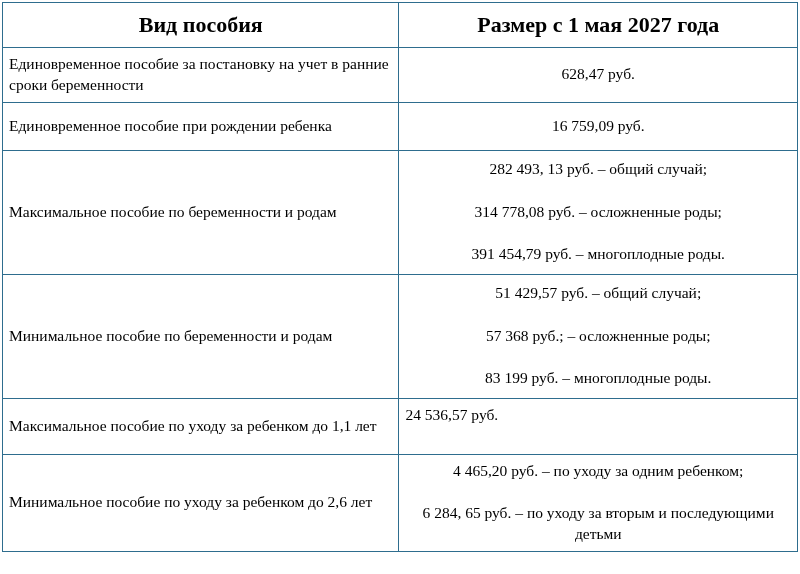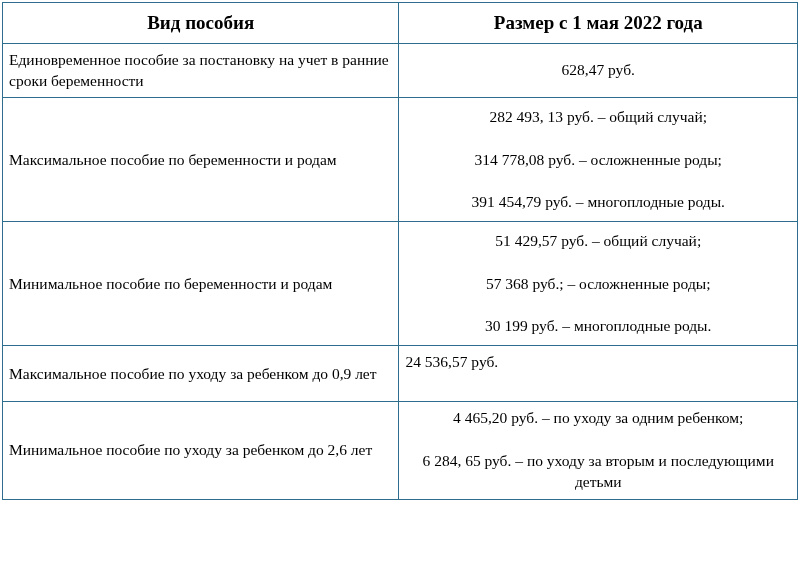--- a/index.html
+++ b/index.html
@@ -30,21 +30,21 @@
   table.benefits td, table.benefits th {
     border: 1px solid #2e6d8e;
     vertical-align: middle;
     padding: 6px 6px 6px 6px;
     font-size: 15.5px;
     line-height: 1.35;
   }
   table.benefits th {
     text-align: center;
     font-weight: bold;
-    font-size: 19px;
+    font-size: 22px;
     padding: 7px 4px 7px 4px;
   }
   col.c1 { width: 396px; }
   col.c2 { width: 398px; }
 
   .cell-type {
     text-align: left;
   }
   .cell-amount {
     text-align: center;
@@ -65,48 +65,54 @@
 
 <div class="sheet">
   <table class="benefits">
     <colgroup>
       <col class="c1">
       <col class="c2">
     </colgroup>
     <thead>
       <tr>
         <th>Вид пособия</th>
-        <th>Размер с 1 мая 2022 года</th>
+        <th>Размер с 1 мая 2027 года</th>
       </tr>
     </thead>
     <tbody>
       <tr class="row-h" style="height:52px;padding-left:18px;">
         <td class="cell-type">Единовременное пособие за постановку на учет в ранние сроки беременности</td>
         <td class="cell-amount">
           <p class="amount-line tight">628,47 руб.</p>
+        </td>
+      </tr>
+      <tr class="row-h" style="height:48px;">
+        <td class="cell-type">Единовременное пособие при рождении ребенка</td>
+        <td class="cell-amount">
+          <p class="amount-line tight">16 759,09 руб.</p>
         </td>
       </tr>
       <tr class="row-h" style="height:124px;">
         <td class="cell-type">Максимальное пособие по беременности и родам</td>
         <td class="cell-amount">
           <p class="amount-line">282 493, 13 руб. – общий случай;</p>
           <p class="amount-line">314 778,08 руб. – осложненные роды;</p>
           <p class="amount-line">391 454,79 руб. – многоплодные роды.</p>
         </td>
       </tr>
       <tr class="row-h" style="height:124px;">
         <td class="cell-type">Минимальное пособие по беременности и родам</td>
         <td class="cell-amount">
           <p class="amount-line">51 429,57 руб. – общий случай;</p>
           <p class="amount-line">57 368 руб.; – осложненные роды;</p>
-          <p class="amount-line">30 199 руб. – многоплодные роды.</p>
+          <p class="amount-line">83 199 руб. – многоплодные роды.</p>
         </td>
       </tr>
       <tr class="row-h" style="height:56px;">
-        <td class="cell-type">Максимальное пособие по уходу за ребенком до 0,9 лет</td>
+        <td class="cell-type">Максимальное пособие по уходу за ребенком до 1,1 лет</td>
         <td class="cell-amount centered" style="vertical-align:top;">
           <p class="amount-line tight">24 536,57 руб.</p>
         </td>
       </tr>
       <tr class="row-h" style="height:94px;">
         <td class="cell-type">Минимальное пособие по уходу за ребенком до 2,6 лет</td>
         <td class="cell-amount">
           <p class="amount-line">4 465,20 руб. – по уходу за одним ребенком;</p>
           <p class="amount-line">6 284, 65 руб. – по уходу за вторым и последующими детьми</p>
         </td>

